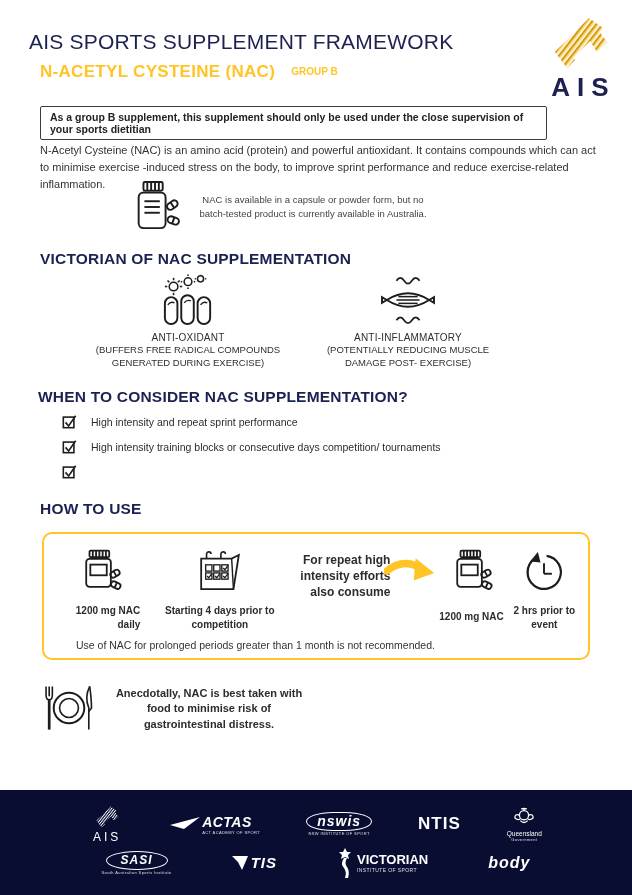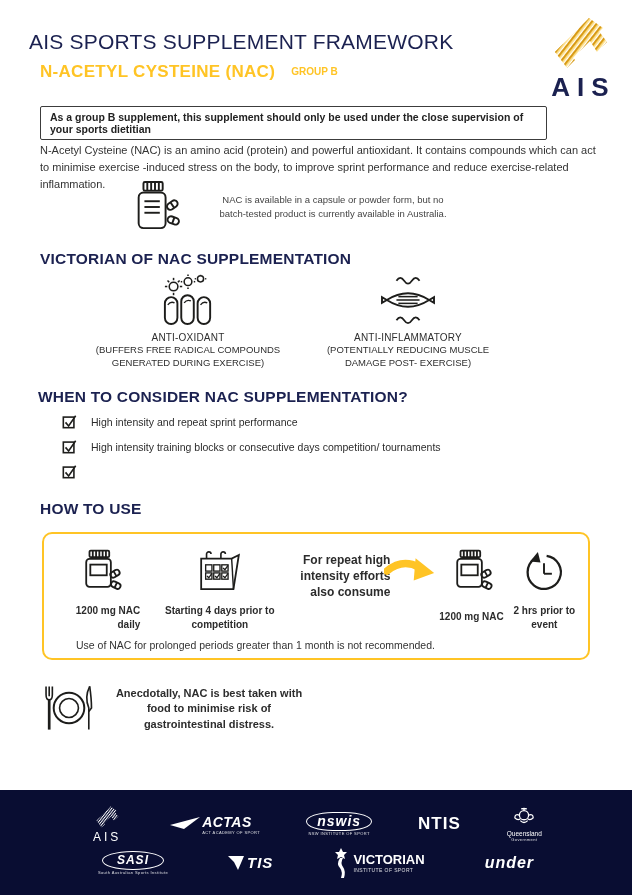--- a/index.html
+++ b/index.html
@@ -24,21 +24,21 @@
   .logo-text{font-size:26px;font-weight:bold;color:var(--navy);letter-spacing:7px;margin-top:-2px;margin-left:7px;}
 
   
   .notice{left:40px;top:106px;width:507px;border:1.5px solid #3c3c3c;border-radius:2px;
     padding:4px 9px;font-size:10.5px;font-weight:bold;color:#222;}
 
   
   .intro{left:40px;top:142px;width:560px;font-size:11px;line-height:1.55;color:#333;}
 
   
-  .avail{left:130px;top:180px;display:flex;align-items:center;gap:38px;}
+  .avail{left:130px;top:180px;display:flex;align-items:center;gap:18px;}
   .avail-text{width:230px;text-align:center;font-size:9.5px;line-height:1.45;color:#444;}
 
   
   .sec-head{font-size:15.5px;font-weight:bold;color:var(--navy);letter-spacing:.2px;}
   .benefits-head{left:40px;top:250px;}
   .when-head{left:38px;top:388px;}
   .how-head{left:40px;top:500px;}
 
   
   .benefit{top:272px;width:200px;text-align:center;}
@@ -400,18 +400,18 @@
         <svg width="16" height="30" viewBox="0 0 16 30" fill="#ffffff">
           <polygon points="8,0 10,4 14,4 11,7 12,11 8,9 4,11 5,7 2,4 6,4"></polygon>
           <path d="M7 10 q-4 6 0 10 q3 4 1 10 l3 0 q2 -7 -1 -11 q-3 -4 0 -9 Z"></path>
         </svg>
         <div class="vic-text">
           <div class="f-name">VICTORIAN</div>
           <div class="f-sub">INSTITUTE OF SPORT</div>
         </div>
       </div>
       <div class="f-logo f-wais">
-        <span class="f-name">under</span>
+        <span class="f-name">body</span>
       </div>
     </div>
   </div>
 
 </div>
 
 </body></html>

